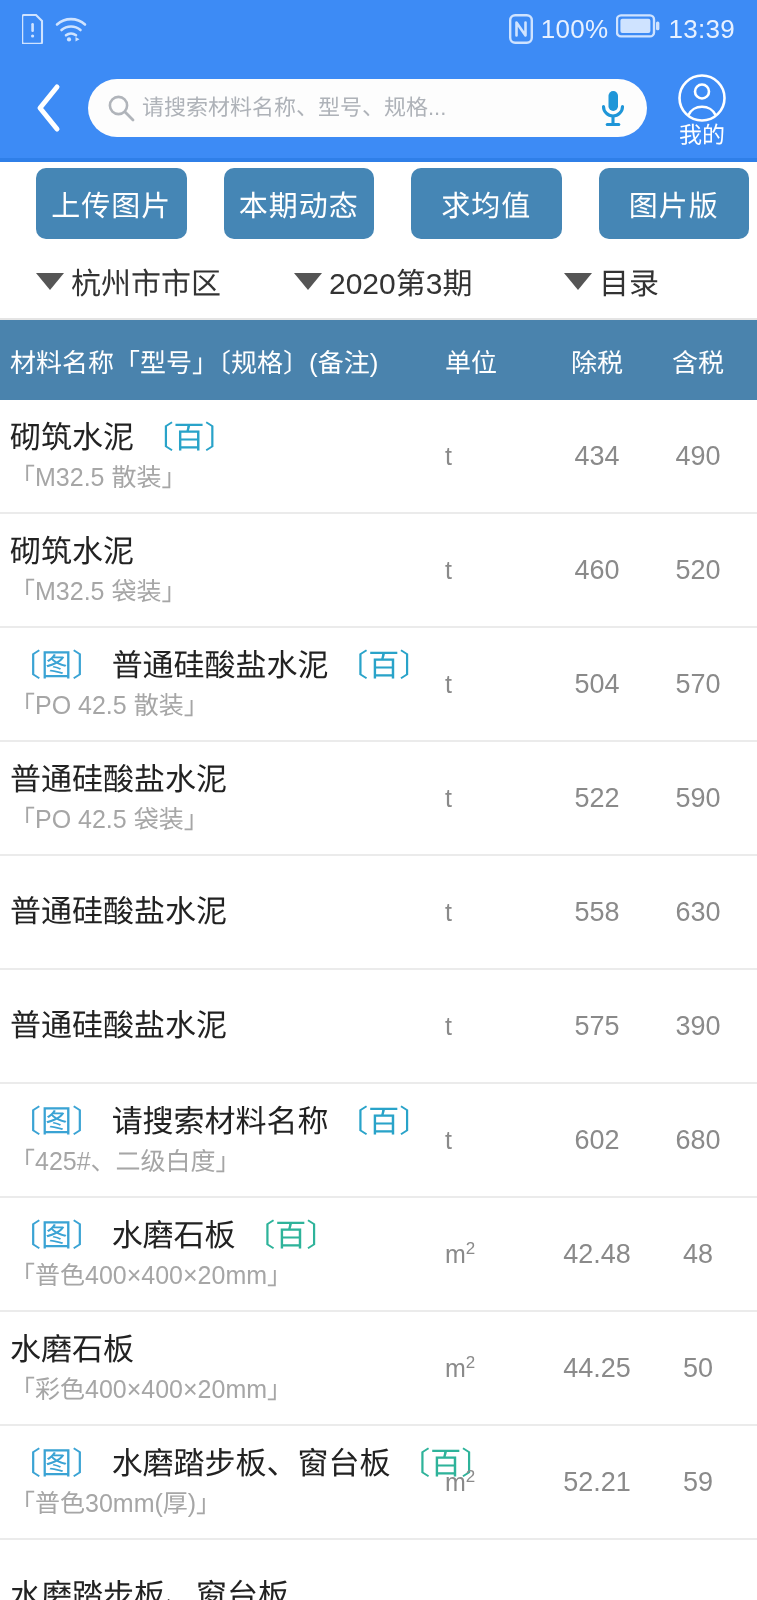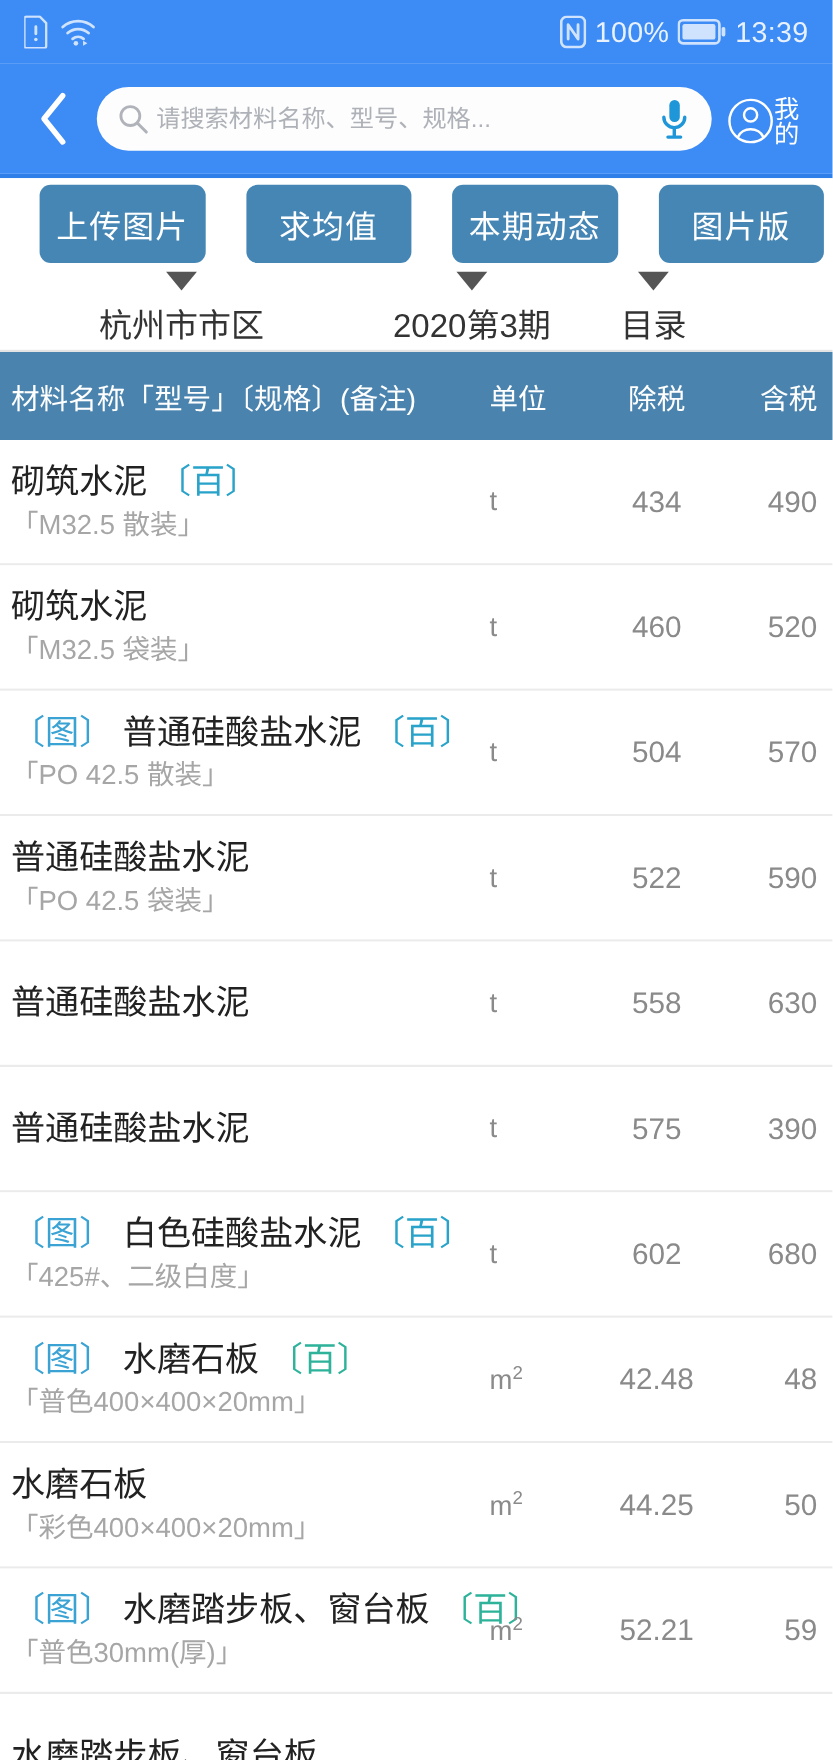--- a/index.html
+++ b/index.html
@@ -12,21 +12,21 @@
   }
   .screen { width:757px; height:1600px; position:relative; display:flex; flex-direction:column; background:#fff; }
 
   
   .statusbar {
     height:58px; background:#3d8bf5;
     display:flex; align-items:center;
     padding:0 22px; flex:none;
   }
   .sb-left { display:flex; align-items:center; gap:11px; }
-  .sb-right { display:flex; align-items:center; gap:8px; margin-left:auto; }
+  .sb-right { display:flex; align-items:flex-start; gap:8px; margin-left:auto; }
   .sb-text { color:#e8f1ff; font-size:26px; letter-spacing:0.3px; font-family:"Liberation Sans",sans-serif; }
   .sb-ico { display:block; }
 
   
   .searchbar {
     background:#3d8bf5; flex:none;
     height:100px;
     display:flex; align-items:center;
     padding:0 14px 0 22px;
     position:relative;
@@ -45,21 +45,21 @@
   .search-icon { flex:none; margin-right:6px; }
   .search-input {
     flex:1 1 auto; border:none; outline:none; background:transparent;
     font-size:22px; color:#333;
     font-family:"Liberation Sans","DejaVu Sans",sans-serif;
   }
   .search-input::placeholder { color:#aeb2b8; }
   .mic-btn { flex:none; width:36px; display:flex; align-items:center; justify-content:center; cursor:pointer; }
   .me-btn {
     flex:none; width:82px;
-    display:flex; flex-direction:row; align-items:center; justify-content:center;
+    display:flex; flex-direction:column; align-items:center; justify-content:center;
     cursor:pointer; padding-top:4px;
   }
   .me-label { color:#ffffff; font-size:23px; margin-top:1px; line-height:1; }
   .hdr-underline { height:4px; background:#2f7fe8; flex:none; }
 
   
   .actionbar {
     flex:none; height:82px;
     display:flex; align-items:center;
     padding:0 8px; gap:9px;
@@ -80,21 +80,20 @@
     flex:none; height:76px;
     display:flex; align-items:center;
     background:#ffffff;
     border-bottom:2px solid #e4e4e4;
     padding:0 14px;
   }
   .filter {
     display:flex; align-items:center; gap:7px;
     cursor:pointer; color:#333; font-size:30px;
     white-space:nowrap;
-    flex-direction:column;
   }
   .filter:nth-child(1){ flex:0 0 280px; padding-left:22px; }
   .filter:nth-child(2){ flex:0 0 270px; }
   .filter:nth-child(3){ flex:0 0 auto; }
   .caret {
     width:0; height:0; flex:none;
     border-left:14px solid transparent;
     border-right:14px solid transparent;
     border-top:17px solid #555;
   }
@@ -102,21 +101,21 @@
   
   .thead {
     flex:none; height:80px; background:#4a83ad;
     display:flex; align-items:center; color:#ffffff; font-size:26px;
   }
   .tbody { flex:1 1 auto; overflow:hidden; background:#fff; }
 
   .col-name  { flex:1 1 auto; padding-left:10px; min-width:0; }
   .col-unit  { flex:0 0 96px; text-align:left; }
   .col-ex    { flex:0 0 112px; text-align:center; }
-  .col-inc   { flex:0 0 104px; text-align:right; padding-right:14px; }
+  .col-inc   { flex:0 0 104px; text-align:center; padding-right:14px; }
 
   .trow {
     display:flex; align-items:center;
     min-height:114px;
     border-bottom:2px solid #ebebeb;
     background:#fff;
     cursor:pointer;
   }
   .trow .col-name { display:flex; flex-direction:column; justify-content:center; gap:8px; padding:14px 0 14px 10px; }
   .name-line { font-size:31px; color:#222; line-height:1.12; white-space:nowrap; }
@@ -192,22 +191,22 @@
         <circle cx="25" cy="18.5" r="7" fill="none" stroke="#ffffff" stroke-width="2.6"></circle>
         <path d="M11.5 42 a14.5 13 0 0 1 27 0" fill="none" stroke="#ffffff" stroke-width="2.6"></path>
       </svg>
       <span class="me-label">我的</span>
     </div>
   </div>
   <div class="hdr-underline"></div>
 
   <div class="actionbar">
     <button class="act-btn">上传图片</button>
+    <button class="act-btn">本期动态</button>
     <button class="act-btn">求均值</button>
-    <button class="act-btn">本期动态</button>
     <button class="act-btn">图片版</button>
   </div>
 
   <div class="filterbar">
     <div class="filter">
       <span class="caret"></span>
       <span>杭州市市区</span>
     </div>
     <div class="filter">
       <span class="caret"></span>
@@ -274,21 +273,21 @@
       <div class="trow">
         <div class="col-name">
           <div class="name-line"><span>普通硅酸盐水泥</span></div>
         </div>
         <div class="col-unit"><span class="unit">t</span></div>
         <div class="col-ex"><span class="val">575</span></div>
         <div class="col-inc"><span class="val">390</span></div>
       </div>
       <div class="trow">
         <div class="col-name">
-          <div class="name-line"><span class="tag-img">〔图〕</span> <span>白色硅酸盐水泥</span> <span class="tag-bai">〔百〕</span></div>
+          <div class="name-line"><span class="tag-img">〔图〕</span> <span>请搜索材料名称</span> <span class="tag-bai">〔百〕</span></div>
           <div class="spec-line">「425#、二级白度」</div>
         </div>
         <div class="col-unit"><span class="unit">t</span></div>
         <div class="col-ex"><span class="val">602</span></div>
         <div class="col-inc"><span class="val">680</span></div>
       </div>
       <div class="trow">
         <div class="col-name">
           <div class="name-line"><span class="tag-img">〔图〕</span> <span>水磨石板</span> <span class="tag-bai teal">〔百〕</span></div>
           <div class="spec-line">「普色400×400×20mm」</div>

